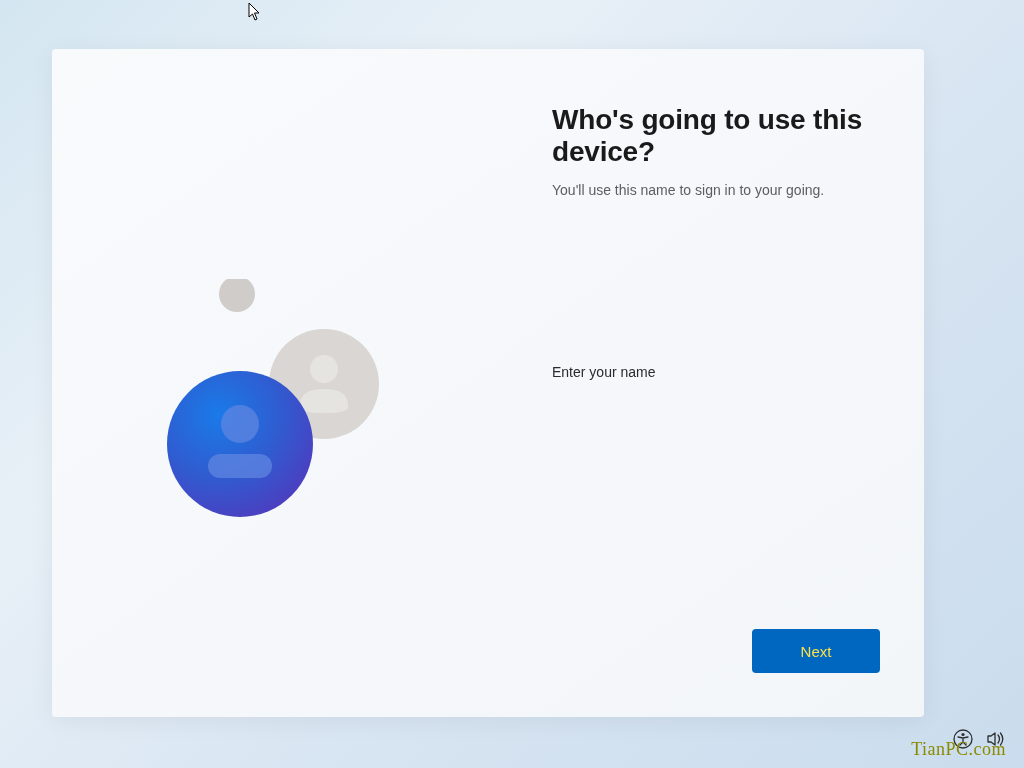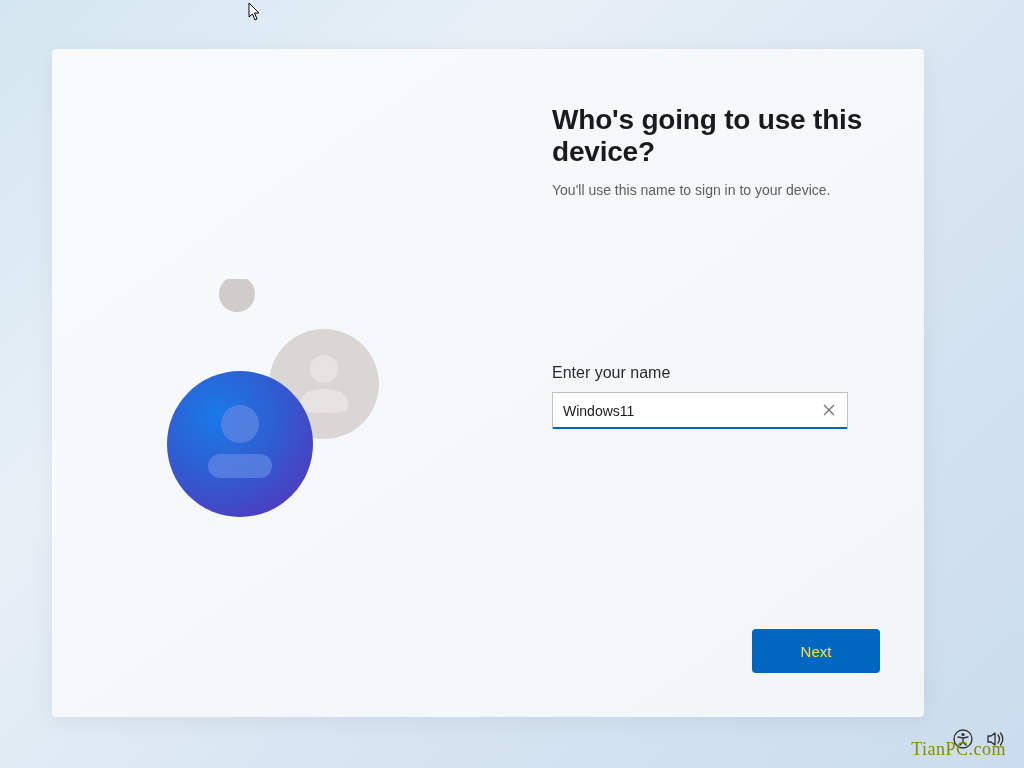--- a/index.html
+++ b/index.html
@@ -59,23 +59,22 @@
     }
 
     .field-block {
       position: absolute;
       left: 500px;
       top: 315px;
       width: 296px;
     }
 
     .field-label {
-      font-size: 16px;
+      font-size: 14px;
       color: #2b2b2b;
-      margin-bottom: 10px;
     }
 
     .input-wrapper {
       position: relative;
       width: 296px;
       height: 37px;
       background: #ffffff;
       border: 1px solid #bfbfbf;
       display: flex;
       align-items: center;
@@ -192,35 +191,25 @@
         </radialGradient>
       </defs>
       <circle cx="108" cy="165" r="73" fill="url(#blueGrad)"></circle>
       <circle cx="108" cy="145" r="19" fill="#5f85e0" fill-opacity="0.75"></circle>
       <rect x="76" y="175" width="64" height="24" rx="12" fill="#5f85e0" fill-opacity="0.75"></rect>
     </svg>
   </div>
 
   <div class="content-area">
     <h1 class="heading">Who's going to use this device?</h1>
-    <p class="subheading">You'll use this name to sign in to your device.</p>
+    <p class="subheading">You'll use this name to sign in to your going.</p>
   </div>
 
   <div class="field-block">
     <div class="field-label">Enter your name</div>
-    <div class="input-wrapper">
-      <input class="name-input" type="text" value="Windows11" style="">
-      <div class="clear-btn">
-        <span>
-          <svg viewBox="0 0 12 12">
-            <path d="M1 1 L11 11 M11 1 L1 11" stroke="currentColor" stroke-width="1.2" fill="none"></path>
-          </svg>
-        </span>
-      </div>
-    </div>
   </div>
 
   <button class="next-btn">Next</button>
 
 </div>
 
 <div class="cursor">
   <svg width="16" height="20" viewBox="0 0 16 20">
     <path d="M1 1 L1 15 L4.5 12 L7 18 L9 17 L6.5 11 L11 11 Z" fill="#ffffff" stroke="#000000" stroke-width="1"></path>
   </svg>

